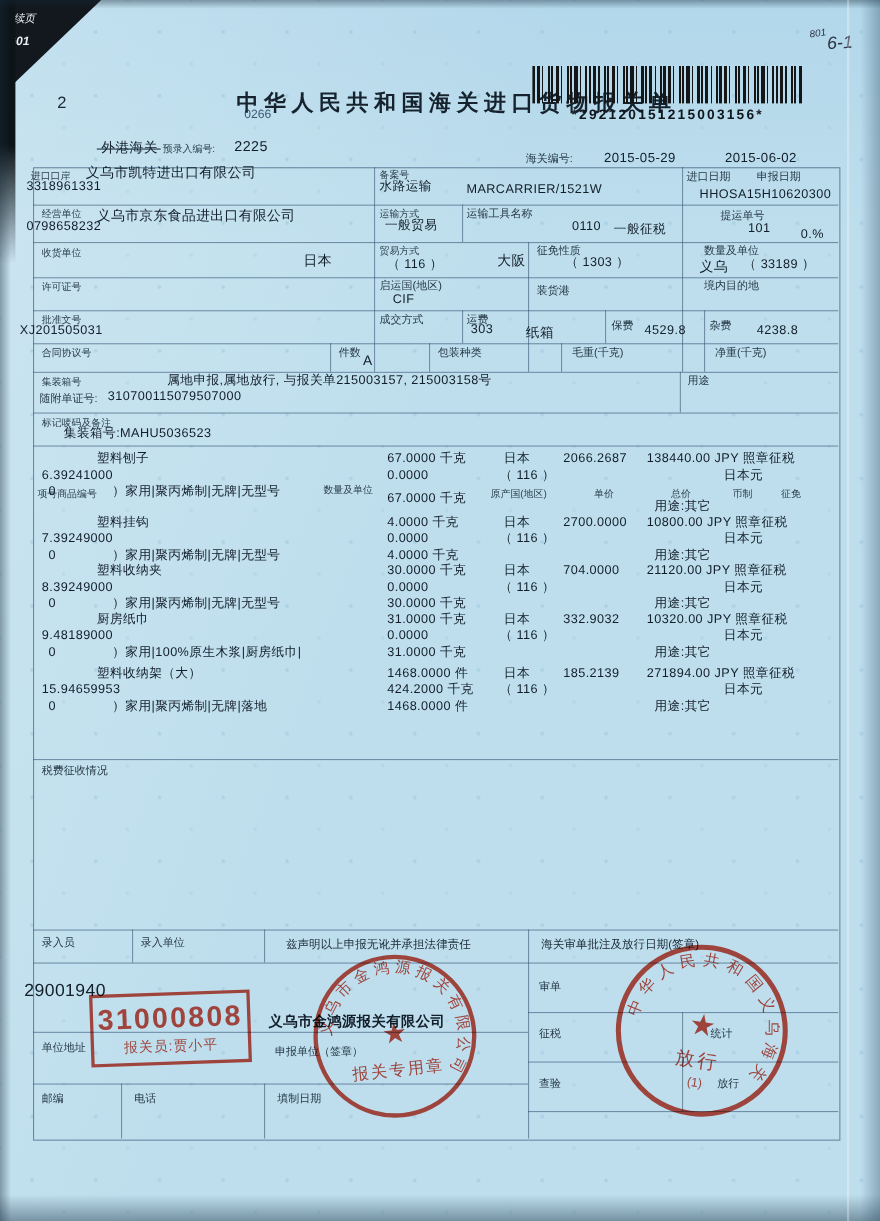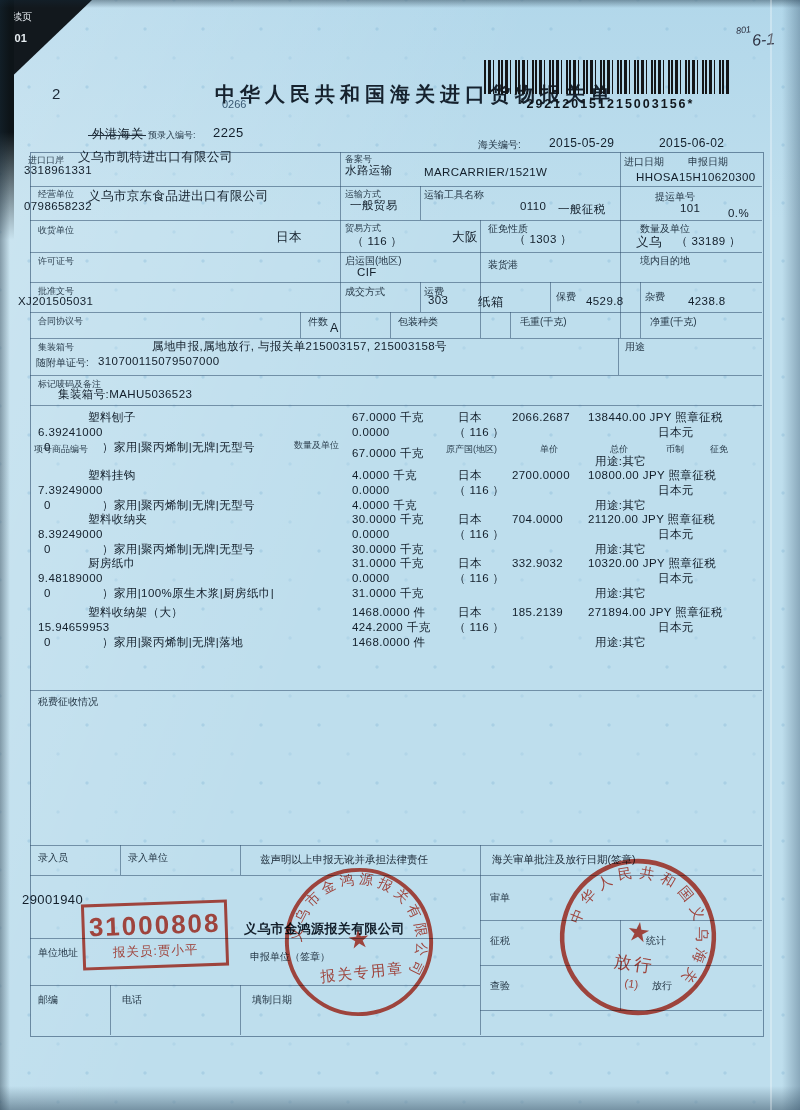--- a/index.html
+++ b/index.html
@@ -23,21 +23,21 @@
   .hl{height:1px;} .vl{width:1px;}
   .form-border{position:absolute;left:30px;top:152px;width:732px;height:883px;
     border:1px solid rgba(47,79,110,.6);}
   .barcode{position:absolute;left:484px;top:60px;width:246px;height:34px;background:
     repeating-linear-gradient(90deg,#141618 0 2px,transparent 2px 4px,#141618 4px 7px,
     transparent 7px 9px,#141618 9px 10px,transparent 10px 14px,#141618 14px 16px,transparent 16px 17px);}
   .bcnum{left:484px;top:98px;width:246px;text-align:center;font-size:12.5px;font-weight:bold;
     letter-spacing:2px;color:#10161c;}
   .corner{position:absolute;left:0;top:0;width:92px;height:88px;background:#12181d;
     clip-path:polygon(0 0,100% 0,0 100%);}
-  .corner span{position:absolute;color:#e8eef2;}
+  .corner span{position:absolute;color:#e8eef2;font-style:italic;}
   .item{position:absolute;left:30px;width:733px;height:52px;}
   .x-no{left:8px;margin-top:15px;} .x-name{left:58px;} .x-qty{left:322px;} .x-org{left:428px;}
   .x-price{left:482px;} .x-total{left:558px;} .x-qty2{left:322px;} .x-org2{left:424px;}
   .x-cur{left:628px;} .x-pre{left:14px;} .x-desc{left:40px;margin-left:32px;} .x-qty3{left:322px;} .x-use{left:565px;}
   .l1{top:0;} .l2{top:15px;} .l3{top:30px;}
   .stamp{position:absolute;mix-blend-mode:multiply;opacity:.9;}
   .rect-stamp{left:82px;top:902px;width:140px;height:60px;border:3px solid #cf3a2c;
     transform:rotate(-2deg);color:#cf3a2c;text-align:center;}
   .rect-stamp .num{font-size:26px;font-weight:bold;letter-spacing:2px;margin-top:5px;}
   .rect-stamp .nm{font-size:12.5px;margin-top:2px;letter-spacing:1px;}
@@ -274,21 +274,21 @@
     <span class="t val x-use l3">用途:其它</span>
   </div>
 
   <span class="t lbl2" style="left:38px;top:697px">税费征收情况</span>
 
   <span class="t lbl2" style="left:38px;top:853px">录入员</span>
   <span class="t lbl2" style="left:128px;top:853px">录入单位</span>
   <span class="t" style="left:260px;top:854px;font-size:10.5px">兹声明以上申报无讹并承担法律责任</span>
   <span class="t" style="left:492px;top:854px;font-size:10.5px">海关审单批注及放行日期(签章)</span>
 
-  <span class="t val" style="left:22px;top:893px;font-size:13px">29001940</span>
+  <span class="t val" style="left:22px;top:893px;font-size:16px">29001940</span>
   <span class="t val" style="left:244px;top:922px;font-size:13px;font-weight:bold">义乌市金鸿源报关有限公司</span>
   <span class="t lbl2" style="left:250px;top:952px">申报单位（签章）</span>
   <span class="t lbl2" style="left:38px;top:948px">单位地址</span>
   <span class="t lbl2" style="left:38px;top:995px">邮编</span>
   <span class="t lbl2" style="left:122px;top:995px">电话</span>
   <span class="t lbl2" style="left:252px;top:995px">填制日期</span>
   <span class="t lbl2" style="left:490px;top:893px">审单</span>
   <span class="t lbl2" style="left:490px;top:936px">征税</span>
   <span class="t lbl2" style="left:646px;top:936px">统计</span>
   <span class="t lbl2" style="left:490px;top:981px">查验</span>

